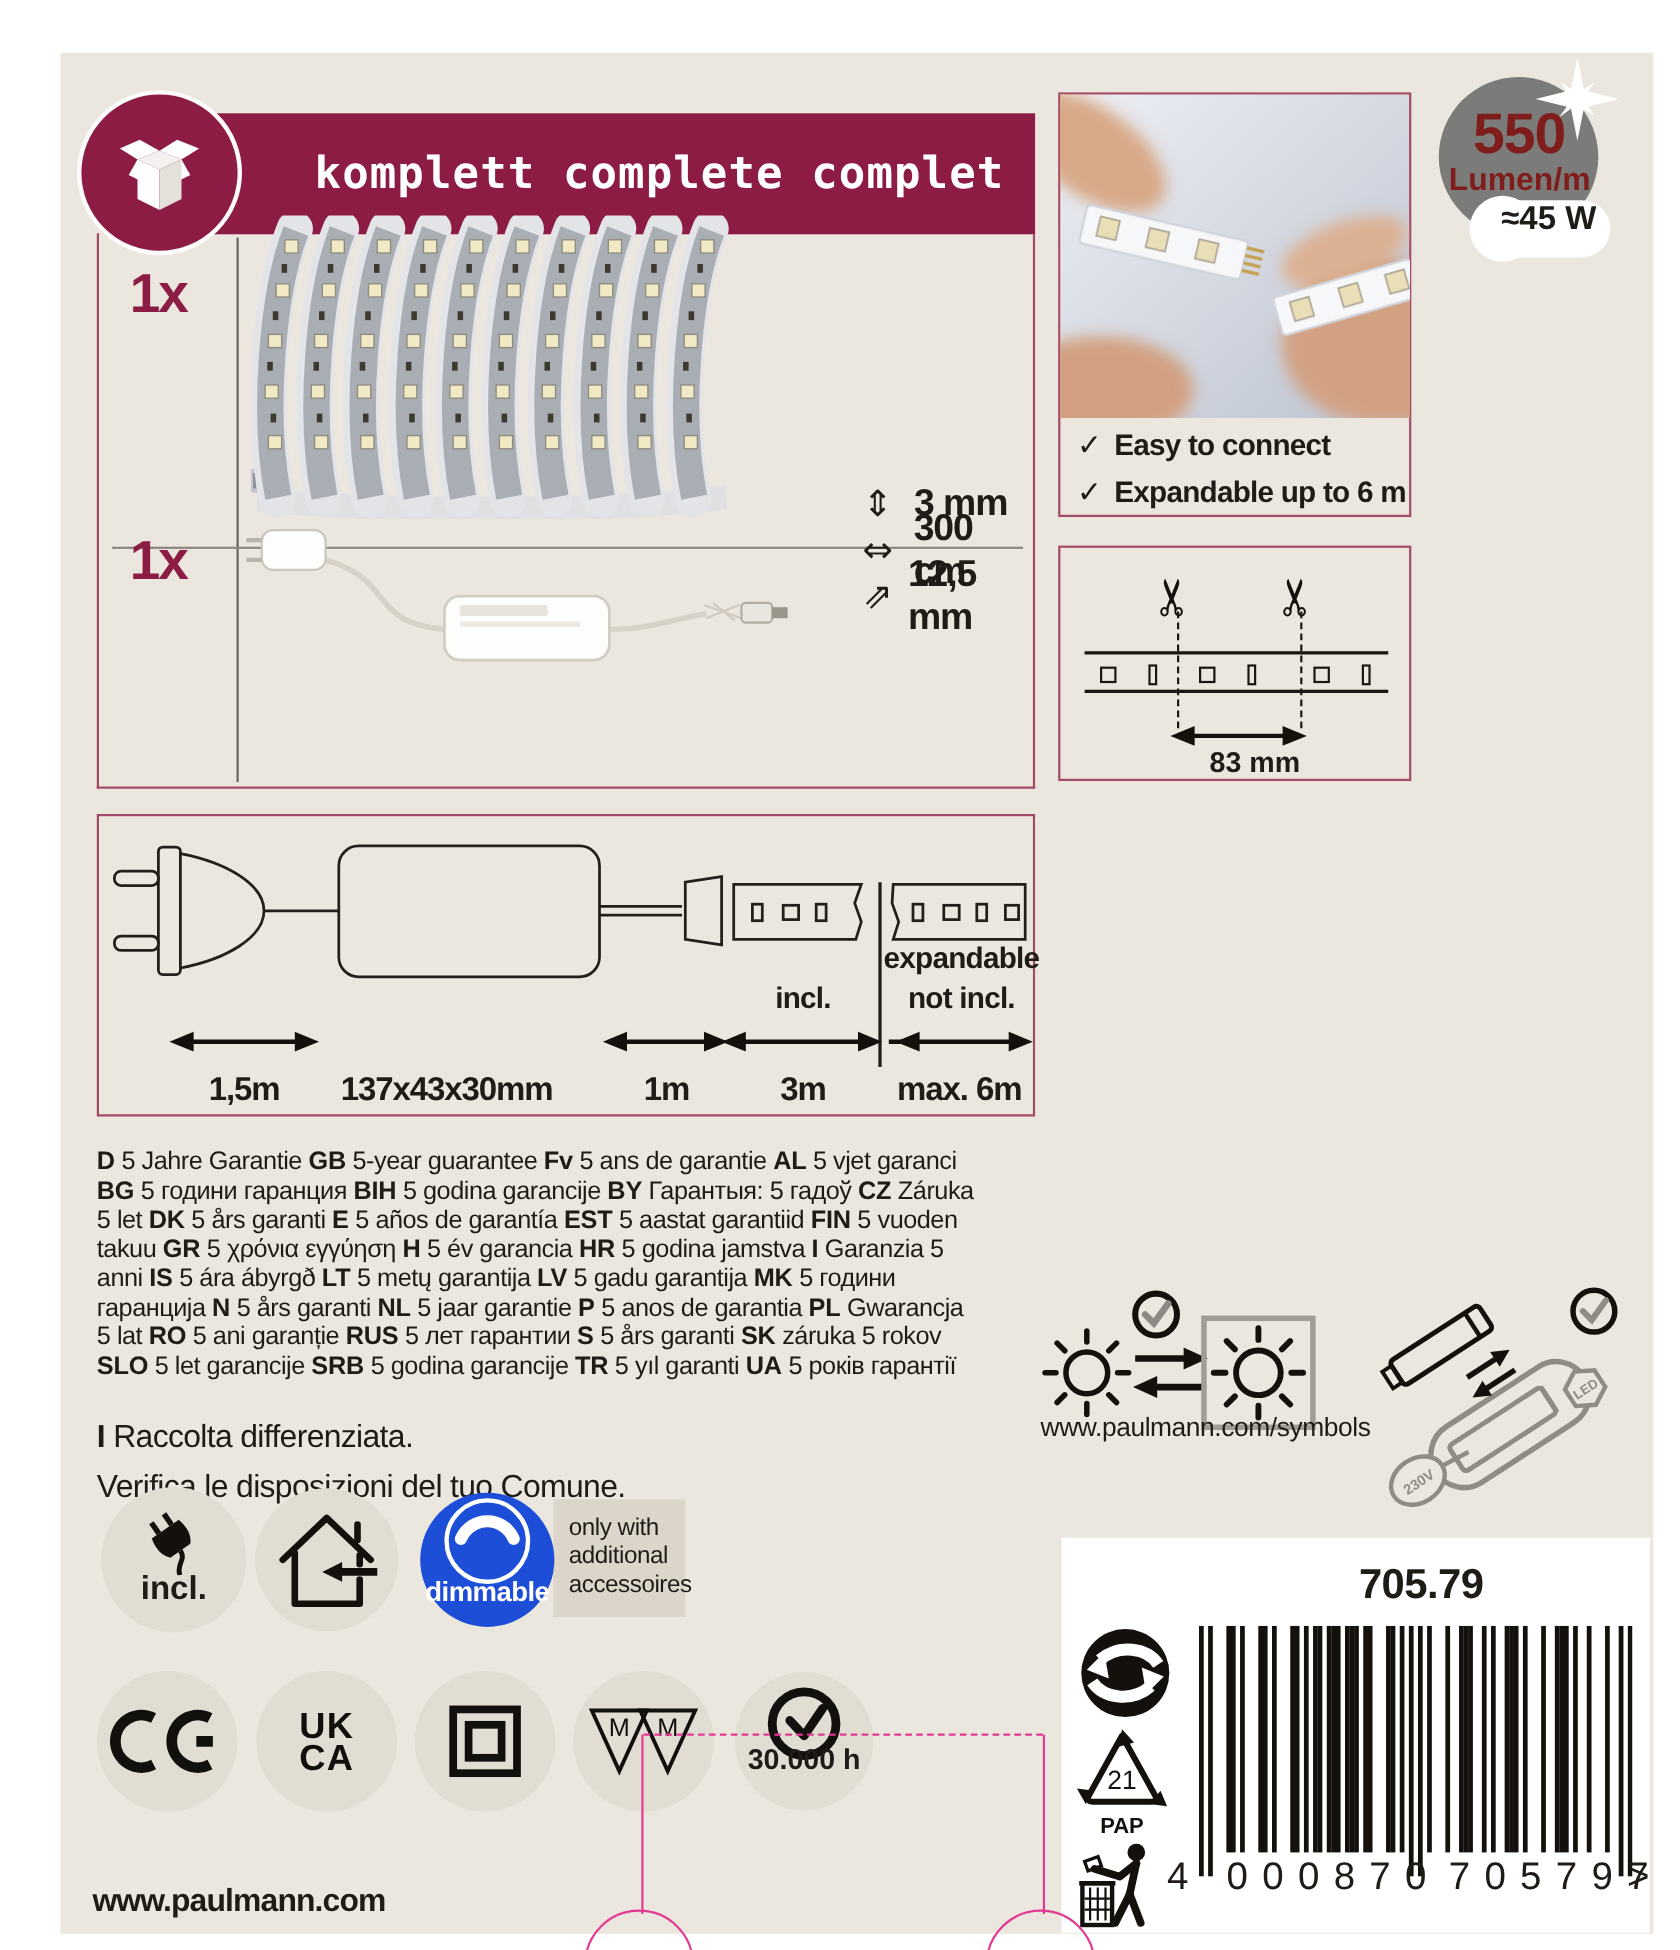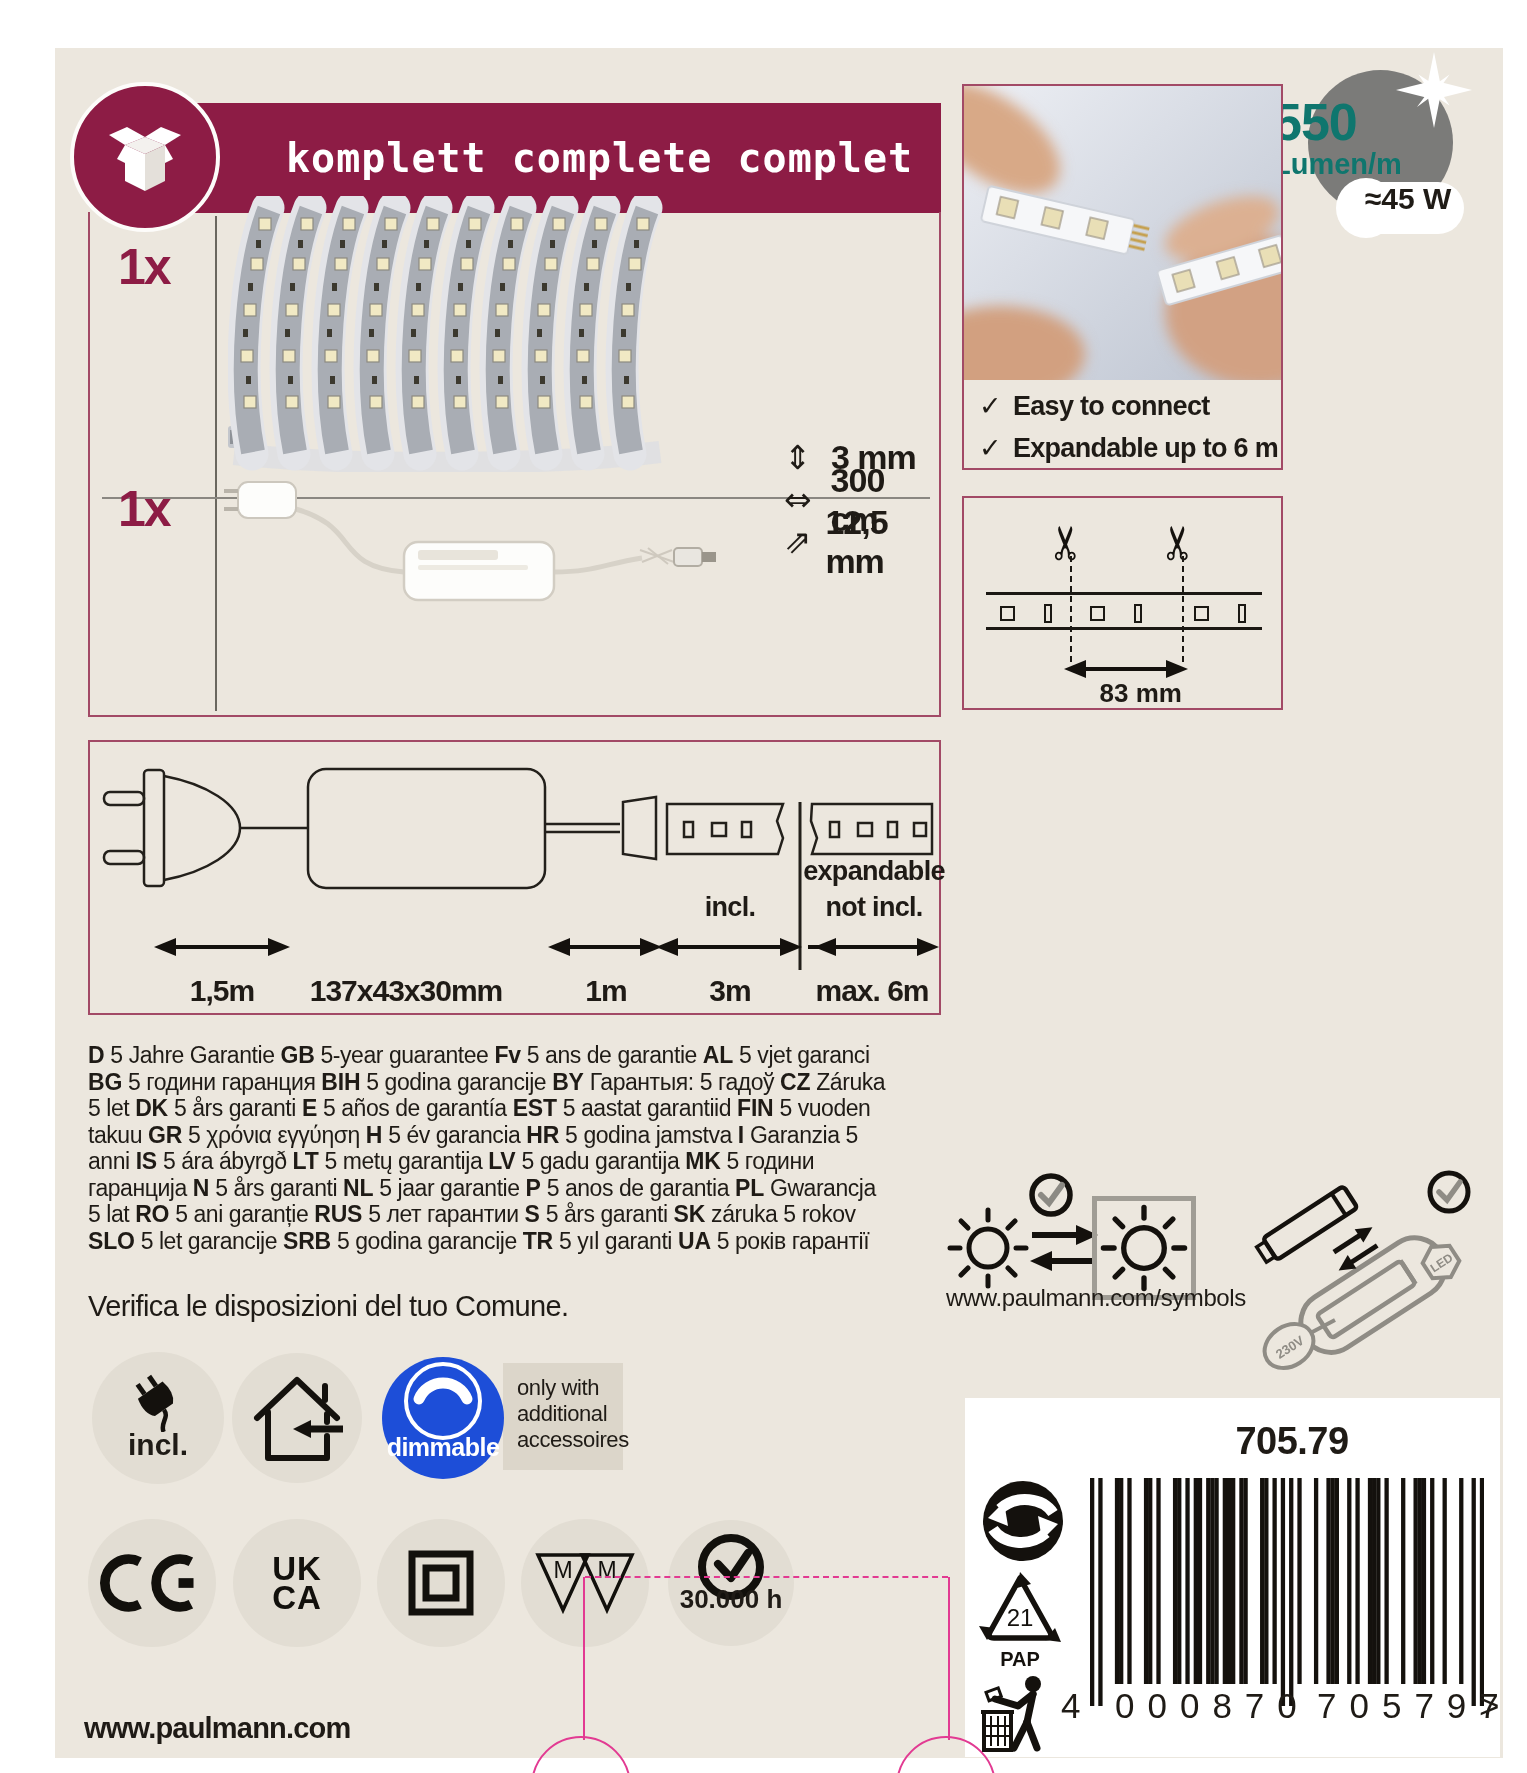--- a/index.html
+++ b/index.html
@@ -91,21 +91,21 @@
       <polygon points="22,30 42,39 42,76 22,66" fill="#fff"></polygon>
       <polygon points="62,30 42,39 42,76 62,66" fill="#e4e0da"></polygon>
     </svg>
   </div>
 
   <div class="abs" style="left:1308px;top:70px;width:145px;height:145px;border-radius:50%;background:#7b7b79"></div>
   <svg class="abs" style="left:1396px;top:52px" width="76" height="76" viewBox="0 0 76 76">
     <polygon points="38,0 44,30 76,38 44,46 38,76 32,46 0,38 32,30" fill="#fff"></polygon>
     <polygon points="38,16 41,34 60,38 41,42 38,62 35,42 16,38 35,34" fill="#fff" transform="rotate(45 38 38)"></polygon>
   </svg>
-  <div class="abs" style="left:1273px;top:92px;width:128px;color:#0f766e">
+  <div class="abs" style="left:1317px;top:92px;width:128px;text-align:center;color:#7f1d1d">
     <div style="font-size:52px;font-weight:700;letter-spacing:-1px">550</div>
     <div style="font-size:29px;font-weight:700;margin-top:-4px">Lumen/m</div>
   </div>
   <div class="abs" style="left:1336px;top:178px;width:60px;height:60px;border-radius:50%;background:#fff"></div>
   <div class="abs" style="left:1352px;top:182px;width:112px;height:52px;border-radius:28px;background:#fff;
        display:flex;align-items:flex-start;justify-content:center;font-size:30px;font-weight:700">
     <span>≈45 W</span>
   </div>
 
   <div class="abs pbox box1">
@@ -311,20 +311,22 @@
     <div class="dlabel" style="left:516px">1m</div>
     <div class="dlabel" style="left:640px">3m</div>
     <div class="dlabel" style="left:782px">max. 6m</div>
     <div class="dsmall" style="left:640px;top:150px">incl.</div>
     <div class="dsmall" style="left:784px;top:114px">expandable</div>
     <div class="dsmall" style="left:784px;top:150px">not incl.</div>
   </div>
 
   <div class="abs warranty"><b>D</b> 5 Jahre Garantie <b>GB</b> 5-year guarantee <b>Fv</b> 5 ans de garantie <b>AL</b> 5 vjet garanci <b>BG</b> 5 години гаранция <b>BIH</b> 5 godina garancije <b>BY</b> Гарантыя: 5 гадоў <b>CZ</b> Záruka 5 let <b>DK</b> 5 års garanti <b>E</b> 5 años de garantía <b>EST</b> 5 aastat garantiid <b>FIN</b> 5 vuoden takuu <b>GR</b> 5 χρόνια εγγύηση <b>H</b> 5 év garancia <b>HR</b> 5 godina jamstva <b>I</b> Garanzia 5 anni <b>IS</b> 5 ára ábyrgð <b>LT</b> 5 metų garantija <b>LV</b> 5 gadu garantija <b>MK</b> 5 години гаранција <b>N</b> 5 års garanti <b>NL</b> 5 jaar garantie <b>P</b> 5 anos de garantia <b>PL</b> Gwarancja 5 lat <b>RO</b> 5 ani garanție <b>RUS</b> 5 лет гарантии <b>S</b> 5 års garanti <b>SK</b> záruka 5 rokov <b>SLO</b> 5 let garancije <b>SRB</b> 5 godina garancije <b>TR</b> 5 yıl garanti <b>UA</b> 5 років гарантії </div>
   <div class="abs disposal">
+    <div><b>I</b>
+      <span>Raccolta differenziata.</span></div>
     <div>Verifica le disposizioni del tuo Comune.</div>
   </div>
 
   <svg class="abs" style="left:1028px;top:1172px" width="46" height="46" viewBox="0 0 46 46">
     <circle cx="23" cy="23" r="19" stroke="#14110d" stroke-width="5.5" fill="none"></circle>
     <path d="M13,23 L21,31 L34,13" stroke="#8c8a84" stroke-width="6" fill="none" stroke-linecap="round"></path>
   </svg>
   <svg class="abs" style="left:944px;top:1204px" width="88" height="88" viewBox="0 0 88 88">
     <circle cx="44" cy="44" r="19" stroke="#14110d" stroke-width="5" fill="none"></circle>
     <g stroke="#14110d" stroke-width="5" stroke-linecap="round">

